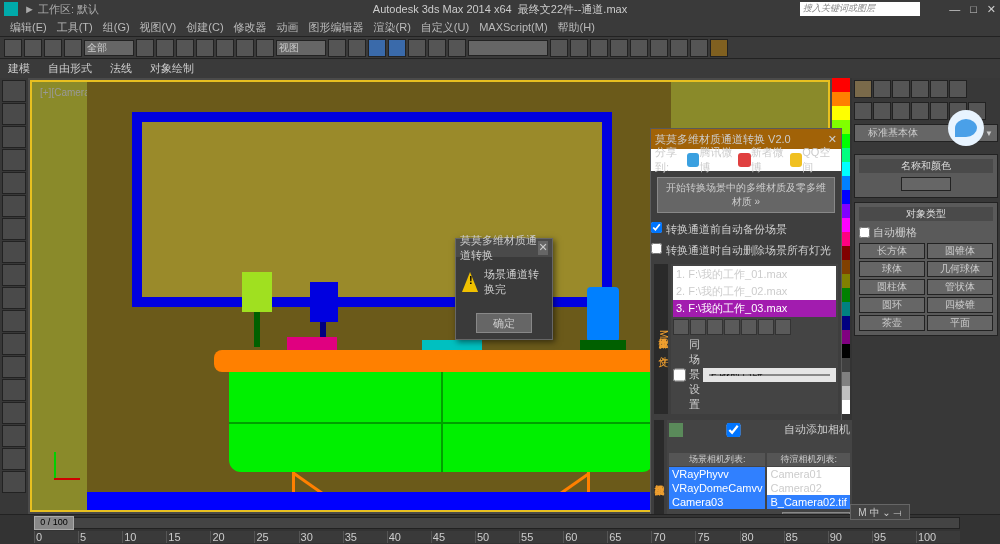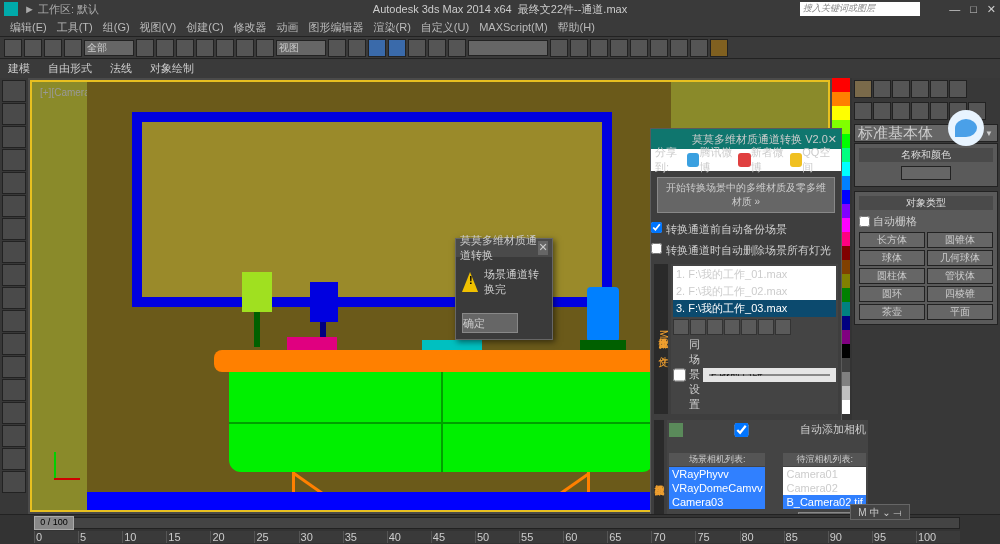--- a/index.html
+++ b/index.html
@@ -43,63 +43,63 @@
 .leg2d{position:absolute;left:497px;top:390px;width:60px;height:3px;background:#ff8000;transform:rotate(-35deg);transform-origin:right}
 .floor{position:absolute;left:55px;top:410px;width:584px;height:20px;background:#0000ff}
 .axis{position:absolute;left:10px;bottom:18px;width:40px;height:40px}
 .axis .z{position:absolute;left:12px;top:0;width:2px;height:26px;background:#00d000}
 .axis .x{position:absolute;left:12px;bottom:12px;width:26px;height:2px;background:#d00000}
 .palette{width:20px;background:#333;display:flex;flex-direction:column}
 .palette div{width:18px;height:14px}
 .right-panel{width:148px;background:#383838;padding:2px}
 .rp-tabs{height:20px;display:flex;gap:1px;margin-bottom:2px}
 .rp-tabs span{width:18px;height:18px;background:#555;border:1px solid #222}
-.rp-dd{width:100%;height:18px;background:#666;border:1px solid #222;margin-bottom:1px;padding:0 3px;font-size:15px;display:flex;align-items:center;position:relative}
+.rp-dd{width:100%;height:18px;background:#666;border:1px solid #222;margin-bottom:12px;padding:0 13px;font-size:10px;display:flex;align-items:center;position:relative}
 .rp-dd:after{content:"▼";position:absolute;right:4px;font-size:8px}
 .rp-roll{background:#5a5a5a;border:1px solid #222;padding:4px;margin-bottom:4px}
 .rp-roll-hdr{text-align:center;font-size:10px;color:#ddd;margin-bottom:4px;background:#4a4a4a}
 .rp-grid{display:grid;grid-template-columns:1fr 1fr;gap:2px}
 .rp-btn{height:16px;background:#666;border:1px solid #222;text-align:center;font-size:10px;line-height:14px}
 .rp-check{display:flex;align-items:center;gap:3px;font-size:10px;color:#999;margin-bottom:3px}
 .rp-check input{width:11px;height:11px}
 .rp-swatch{width:50px;height:14px;background:#666;border:1px solid #222;margin:2px auto}
 .bird{position:absolute;top:110px;right:16px;width:36px;height:36px;background:#e8f4ff;border-radius:50%;display:flex;align-items:center;justify-content:center}
 .bird:before{content:"";width:22px;height:18px;background:#4aa0e8;border-radius:50% 50% 50% 0}
 .panel-share{position:absolute;left:650px;top:128px;width:192px;background:#3e3e3e;border:1px solid #5a5a5a;font-size:10px}
-.panel-share .hdr{height:20px;background:#0f766e;display:flex;align-items:center;padding:0 4px;justify-content:flex-end}
+.panel-share .hdr{height:20px;background:#a16207;display:flex;align-items:center;padding:0 4px;justify-content:space-between}
 .panel-share .share-row{background:#fff;height:22px;display:flex;align-items:center;padding:0 4px;gap:0;color:#333;font-size:10px}
 .panel-share .share-row .sico{width:14px;height:14px;border-radius:3px}
 .panel-share .btns{padding:6px;text-align:center}
 .panel-share .big-btn{display:inline-block;padding:3px 8px;background:#666;border:1px solid #888;font-size:10px}
 .panel-share .chk{padding:3px 0;font-size:10px;display:flex;align-items:flex-start;gap:4px}
 .panel-share .chk input{width:11px;height:11px}
 .panel-block{padding:3px;display:flex;gap:3px}
 .panel-block .vlabel{width:20px;background:#2a2a2a;color:#f0a030;font-size:10px;writing-mode:vertical-rl;text-align:center;padding:2px 0;line-height:10px}
 .panel-block .content{flex:1;background:#444;padding:2px}
 .file-list{background:#fff;color:#000;font-size:9px;margin-bottom:2px}
 .file-list div{padding:1px 3px}
-.file-list .sel{background:#0c4a6e;color:#fff}
+.file-list .sel{background:#a21caf;color:#fff}
 .mini-icons{display:flex;gap:1px;margin-bottom:2px}
 .mini-icons span{width:16px;height:16px;background:#5a5a5a;border:1px solid #333}
 .field-row{display:flex;align-items:center;gap:3px;font-size:9px}
 .field-row input{flex:1;height:14px;background:#888;border:6px solid #e5e5e5;font-size:9px;padding:0 2px;color:#000}
 .cam-list{background:#fff;color:#000;font-size:9px}
 .cam-list div{padding:1px 3px}
 .cam-list .sel{background:#3080ff;color:#fff}
-.two-col{display:flex;gap:18px}
+.two-col{display:flex;gap:2px}
 .two-col>div{flex:1}
 .col-hdr{font-size:9px;text-align:center;background:#555;margin-bottom:1px}
 .panel-footer{padding:4px 6px;font-size:9px;color:#aaa;border-top:1px solid #555}
 .modal{position:absolute;left:455px;top:238px;width:98px;background:#3a3a3a;border:1px solid #666;box-shadow:2px 2px 6px rgba(0,0,0,.5)}
 .modal .m-hdr{height:18px;background:#4a4a4a;display:flex;align-items:center;justify-content:space-between;padding:0 4px;font-size:10px}
 .modal .m-hdr .x{width:14px;height:14px;background:#666;text-align:center;line-height:12px}
 .modal .m-body{padding:10px 6px;display:flex;align-items:center;gap:6px;justify-content:center}
 .modal .warn{width:20px;height:20px;background:#f0c000;clip-path:polygon(50% 0,100% 100%,0 100%);position:relative}
 .modal .warn:after{content:"!";position:absolute;left:7px;top:2px;color:#000;font-weight:bold}
-.modal .m-foot{padding:6px;}
+.modal .m-foot{padding:6px;text-align:center}
 .modal .ok{display:inline-block;width:56px;height:20px;background:#666;border:1px solid #888;line-height:18px}
 .timeline{height:30px;background:#333;border-top:1px solid #222;position:relative}
 .tl-track{position:absolute;left:34px;right:40px;top:2px;height:12px;background:#444;border:1px solid #222}
 .tl-knob{position:absolute;left:34px;top:1px;width:40px;height:14px;background:#888;border:1px solid #aaa;font-size:9px;text-align:center;color:#000}
 .tl-ruler{position:absolute;left:34px;right:40px;top:16px;height:12px;background:#3a3a3a;display:flex;font-size:8px;color:#888}
 .tl-ruler span{flex:1;border-left:1px solid #555;padding-left:1px}
 .lang-ind{position:absolute;right:90px;bottom:24px;width:60px;height:16px;background:#444;color:#ccc;font-size:10px;text-align:center;line-height:16px;border:1px solid #666}
 </style>
 </head>
 <body>

